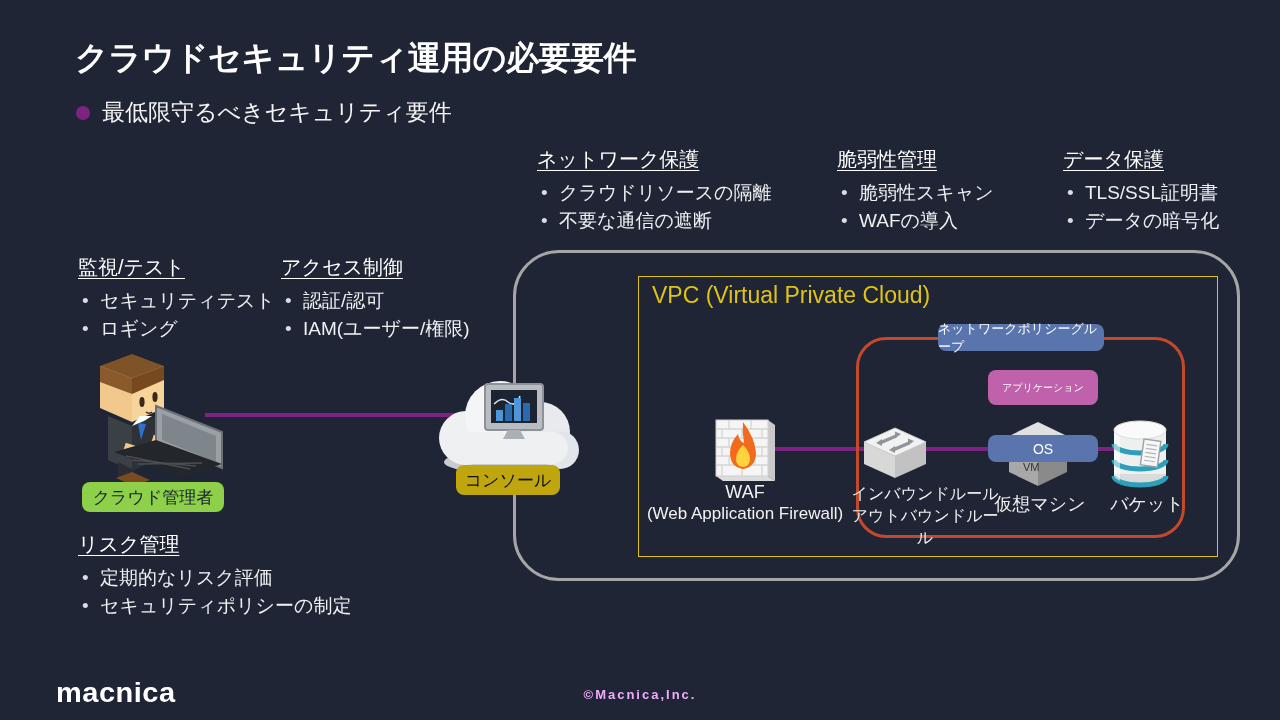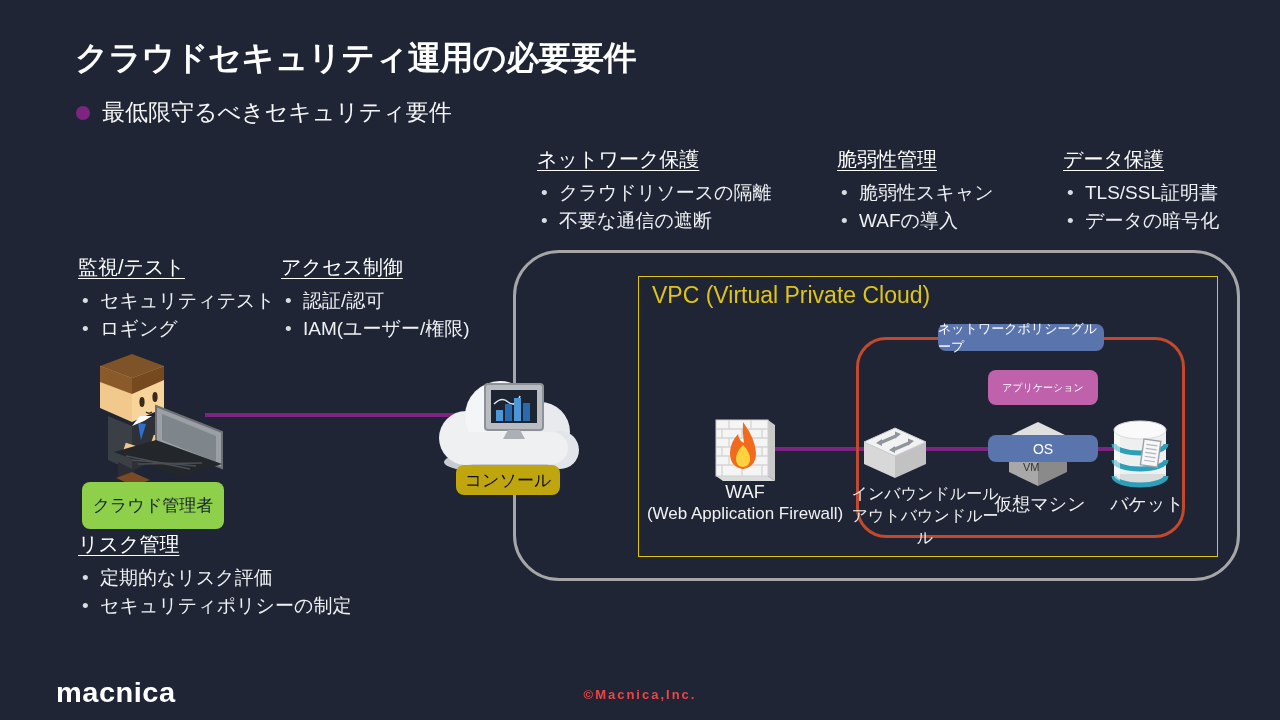--- a/index.html
+++ b/index.html
@@ -54,21 +54,21 @@
 
   
   .tag {
     display: flex; align-items: center; justify-content: center;
     color: #ffffff; border-radius: 8px; z-index: 3;
   }
   .policy-label { left: 938px; top: 324px; width: 166px; height: 27px; font-size: 13px; background: var(--label-blue, #5a74ae); }
   .app-label    { left: 988px; top: 370px; width: 110px; height: 35px; font-size: 10px; background: var(--label-pink, #bf62ab); }
   .os-label     { left: 988px; top: 399px; width: 110px; height: 27px; font-size: 14px; background: var(--label-blue, #5a74ae); margin-top: 36px; }
   .admin-label {
-    left: 82px; top: 482px; width: 142px; height: 47px; font-size: 17px;
+    left: 82px; top: 482px; width: 142px; height: 30px; font-size: 17px;
     background: var(--label-green, #8ed049); color: #15202e; border-radius: 8px; z-index: 3;
   }
   .console-label {
     left: 456px; top: 465px; width: 104px; height: 30px; font-size: 17px;
     background: var(--console-yellow, #bfa50e); color: #101010; border-radius: 8px; z-index: 4;
   }
 
   
   .line { background: var(--accent-purple, #7d2483); height: 4px; z-index: 0; }
   .line-admin { left: 205px; top: 413px; width: 258px; z-index: 2; }
@@ -85,21 +85,21 @@
   .vm-caption { left: 990px; top: 492px; width: 100px; font-size: 18px; }
   .bucket-caption { left: 1097px; top: 492px; width: 100px; font-size: 18px; }
 
   
   .logo {
     left: 56px; top: 676px; font-size: 29px; font-weight: 800; color: #fff;
     letter-spacing: 0.5px; transform: scaleY(0.95);
   }
   .copyright {
     left: 0; top: 687px; width: 100%; text-align: center;
-    font-size: 13px; font-weight: 600; letter-spacing: 2px; color: #ef4444;
+    font-size: 13px; font-weight: 600; letter-spacing: 2px; color: #f0abfc;
   }
 </style>
 </head>
 <body>
 
 <h1 class="abs page-title">クラウドセキュリティ運用の必要要件</h1>
 <div class="abs subtitle-row">
   <span class="subtitle-dot"></span>
   <span class="subtitle-text">最低限守るべきセキュリティ要件</span>
 </div>

